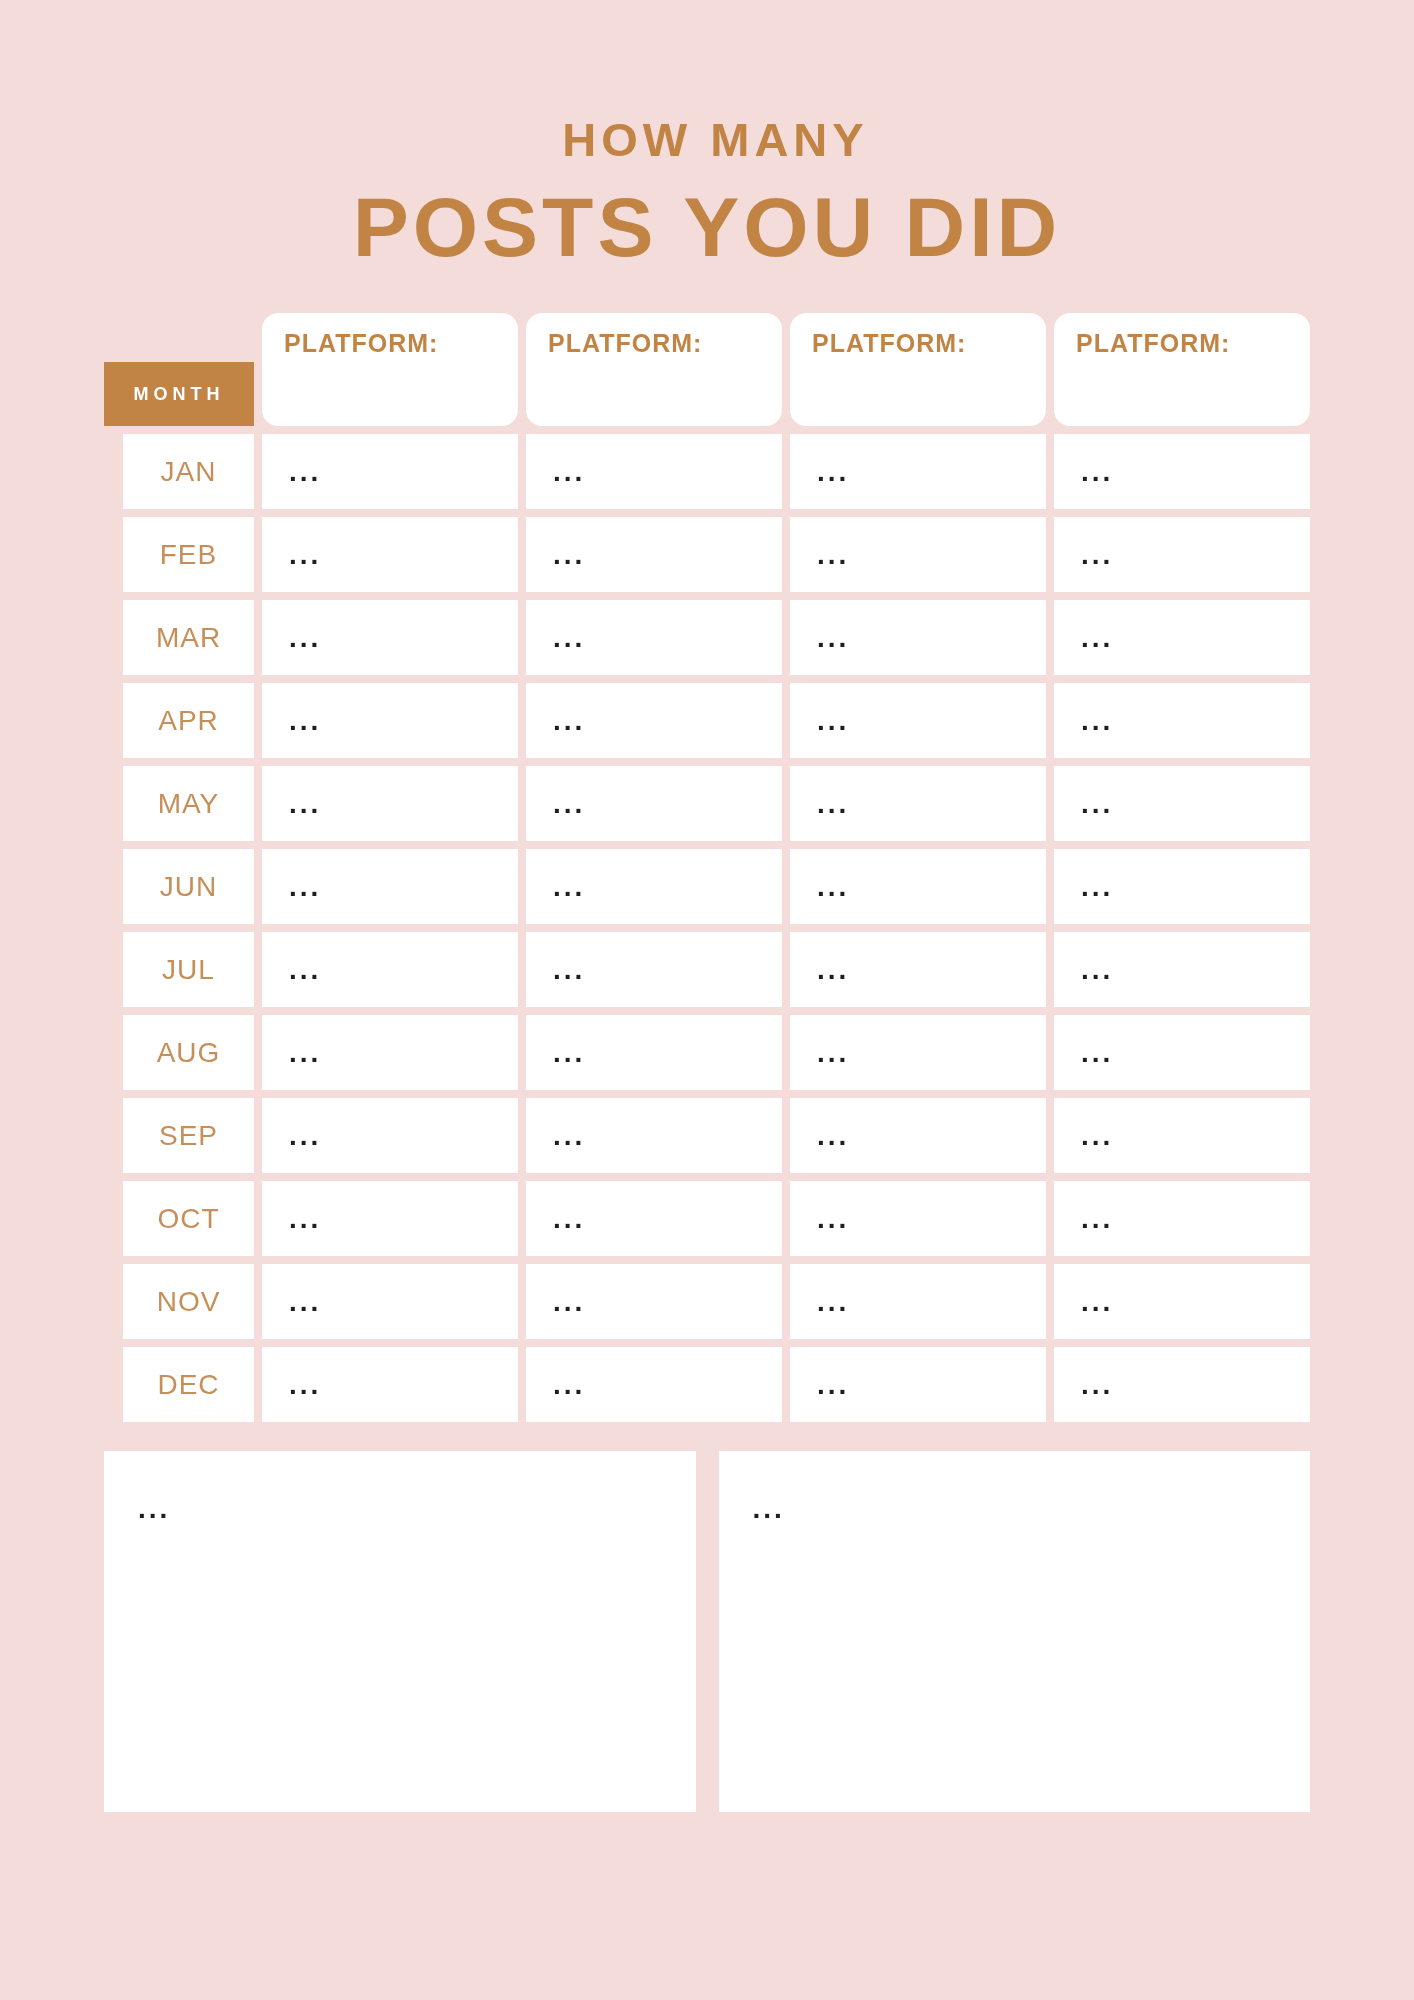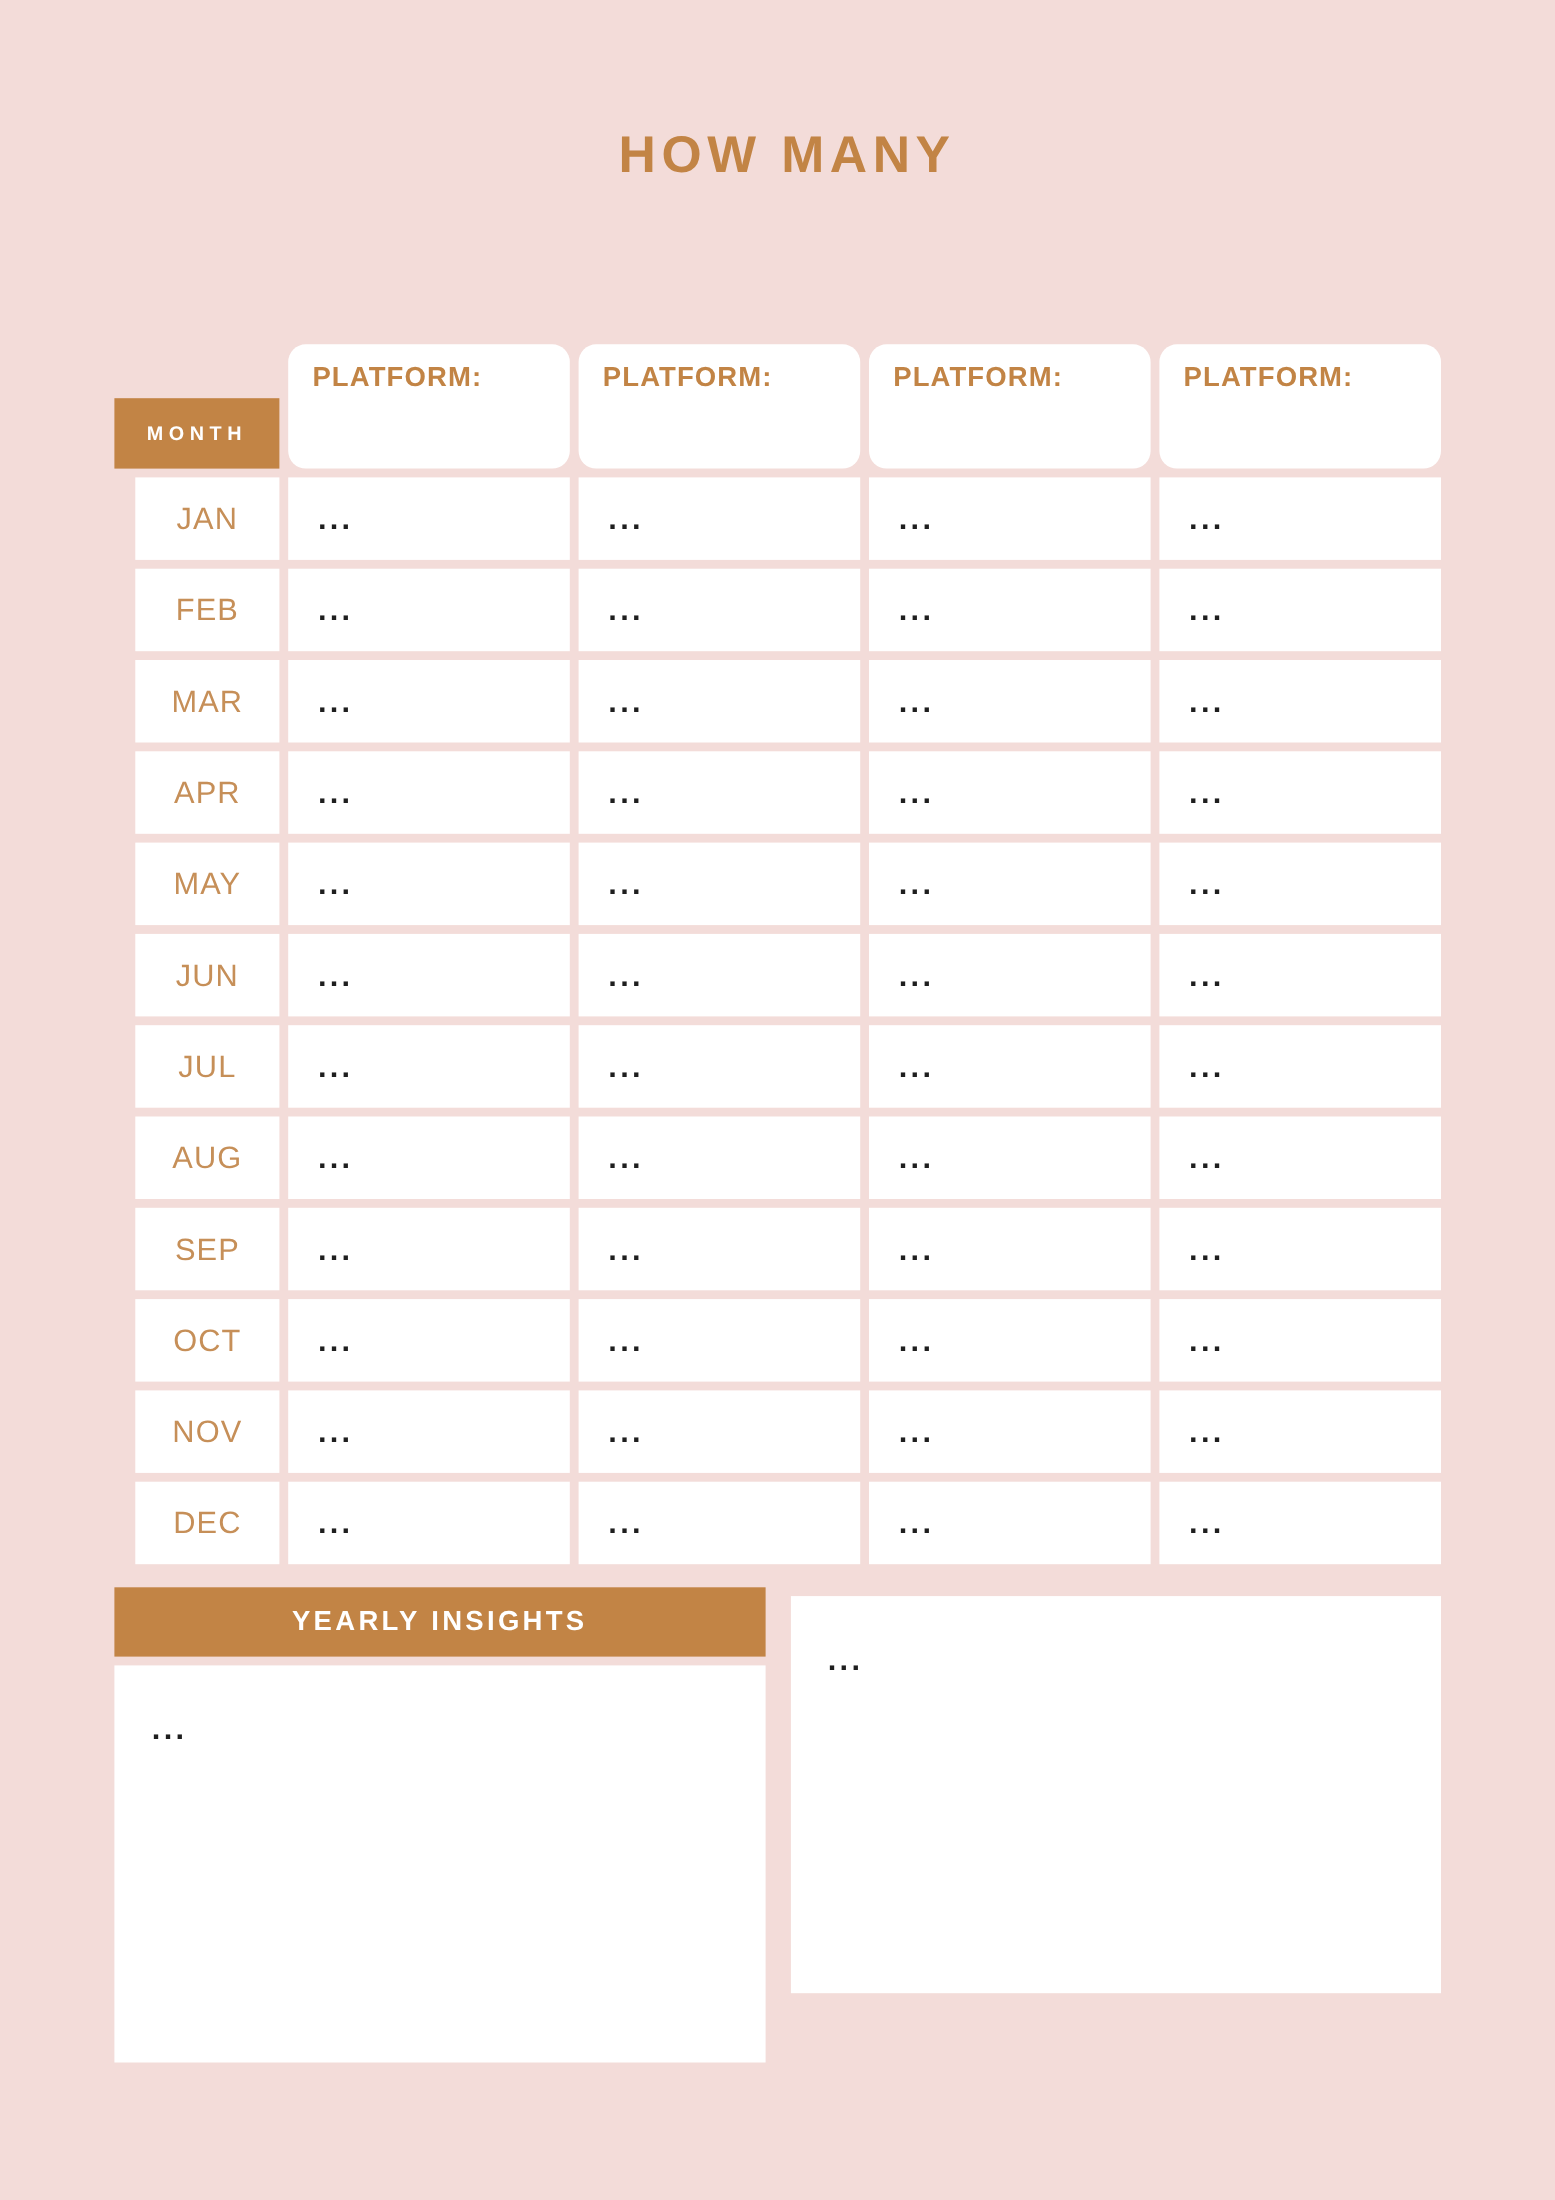--- a/index.html
+++ b/index.html
@@ -66,20 +66,21 @@
   .note-box{
     height:361px;background:#ffffff;margin-top:8px;
     padding:44px 0 0 34px;
   }
 </style>
 </head>
 <body>
 
 <header class="titles">
   <div class="title1">HOW MANY</div>
+  <div class="title2">POSTS YOU DID</div>
 </header>
 
 <section class="posts-table">
     <div class="cell month-header">
       <span>MONTH</span>
     </div>
     <div class="cell platform-header"><span>PLATFORM:</span></div>
     <div class="cell platform-header"><span>PLATFORM:</span></div>
     <div class="cell platform-header"><span>PLATFORM:</span></div>
     <div class="cell platform-header"><span>PLATFORM:</span></div>
@@ -260,23 +261,20 @@
     <div class="cell data-cell">
       <span class="dots">...</span>
     </div>
     <div class="cell data-cell">
       <span class="dots">...</span>
     </div>
   </section>
 
 <section class="bottom">
   <div>
-    <div class="bar">
-      <span>YEARLY INSIGHTS</span>
-    </div>
     <div class="note-box">
       <span class="dots">...</span>
     </div>
   </div>
   <div>
     <div class="note-box">
       <span class="dots">...</span>
     </div>
   </div>
 </section>

